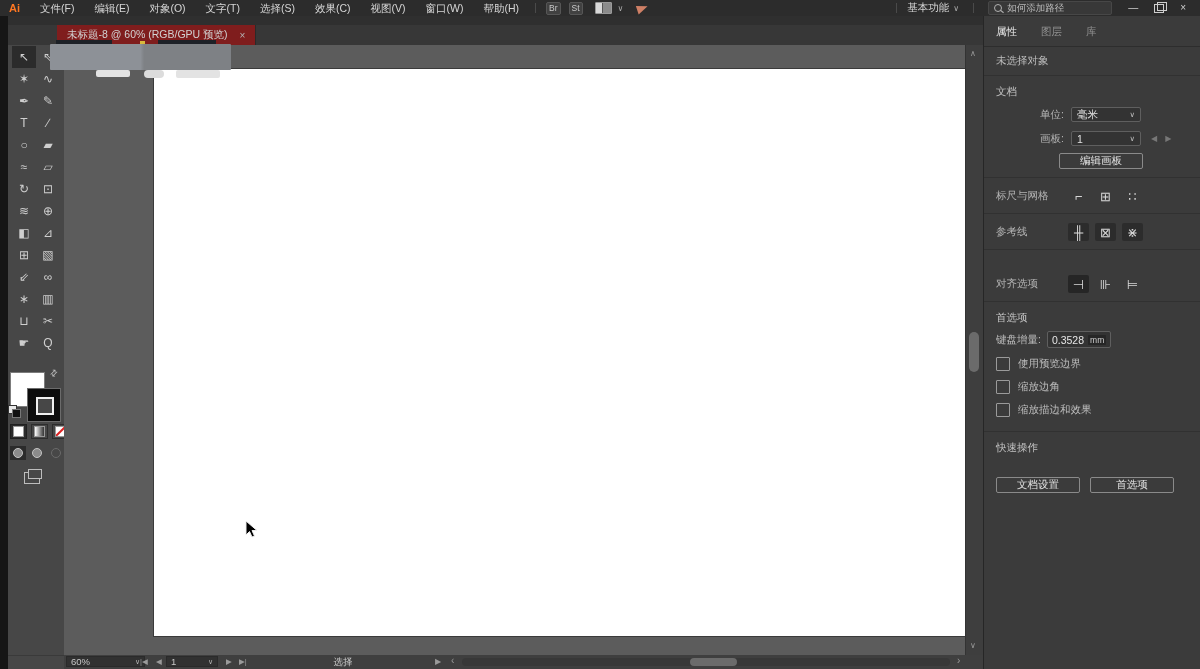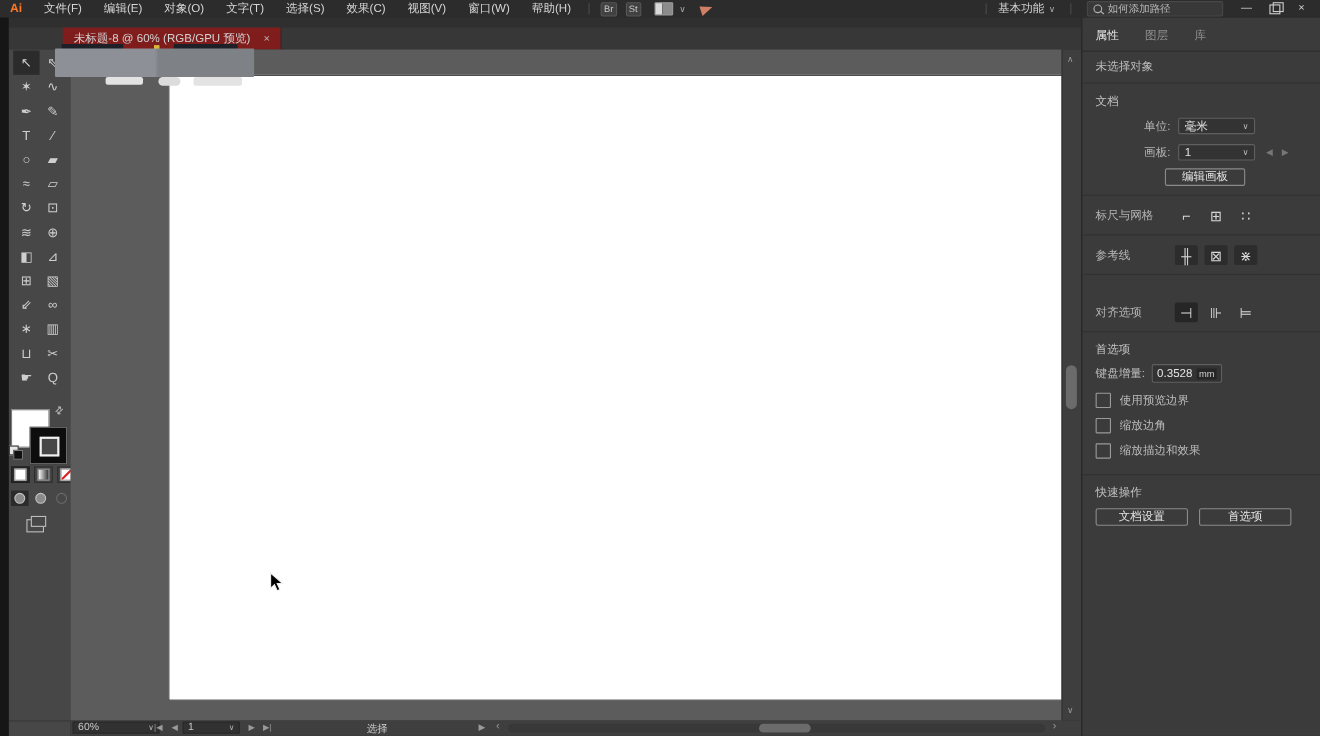--- a/index.html
+++ b/index.html
@@ -103,31 +103,31 @@
   .rp-sec-label{width:72px;color:#b5b5b5;}
   .rp-heading{color:#c3c3c3;padding:9px 12px 2px 12px;}
   .rlabel{width:68px;text-align:right;margin-right:7px;color:#b5b5b5;}
   .dd{width:70px;height:15px;background:#333333;border:1px solid #5f5f5f;border-radius:2px;
       display:flex;align-items:center;justify-content:space-between;padding:0 5px;box-sizing:border-box;color:#e2e2e2;}
   .dd .dch{font-size:7.5px;color:#bdbdbd;}
   .pager{color:#777;font-size:8px;margin-left:10px;letter-spacing:8px;}
   .rp-btn{height:16px;border:1px solid #8a8a8a;border-radius:2px;background:transparent;color:#e4e4e4;
           font-size:10.5px;display:flex;align-items:center;justify-content:center;box-sizing:border-box;
           font-family:"Liberation Sans",sans-serif;}
-  .edit-ab{width:73px;margin-left:75px;margin-top:7px;text-align:right;}
+  .edit-ab{width:84px;margin-left:75px;margin-top:7px;text-align:right;}
   .icongrp{display:flex;gap:6px;}
   .pic{width:21px;height:18px;display:flex;align-items:center;justify-content:center;color:#d7d7d7;font-size:13px;}
   .pic[data-style="boxed"]{background:#2c2c2c;border-radius:2px;}
   .pic[data-style="pressed"]{background:#262626;border-radius:2px;}
   .incfield{height:15px;background:#333333;border:1px solid #5f5f5f;border-radius:2px;display:flex;
             align-items:center;padding:0 4px;color:#e6e6e6;gap:4px;}
   .unitchip{background:#262626;color:#cfcfcf;font-size:8.5px;padding:0 2px;border-radius:1px;}
   .cbrow{display:flex;align-items:center;gap:8px;padding-left:12px;margin-top:9px;}
   .cbbox{width:12px;height:12px;border:1px solid #9a9a9a;border-radius:1px;background:transparent;flex:0 0 auto;}
-  .qbtns{display:flex;gap:10px;padding-left:12px;margin-top:5px;}
+  .qbtns{display:flex;gap:10px;padding-left:12px;margin-top:20px;}
   .qbtns .rp-btn{width:84px;}
 </style>
 </head>
 <body>
 
 <div class="app">
 
   <div class="menubar">
     <span class="ai-logo">Ai</span>
     <nav class="menus">

